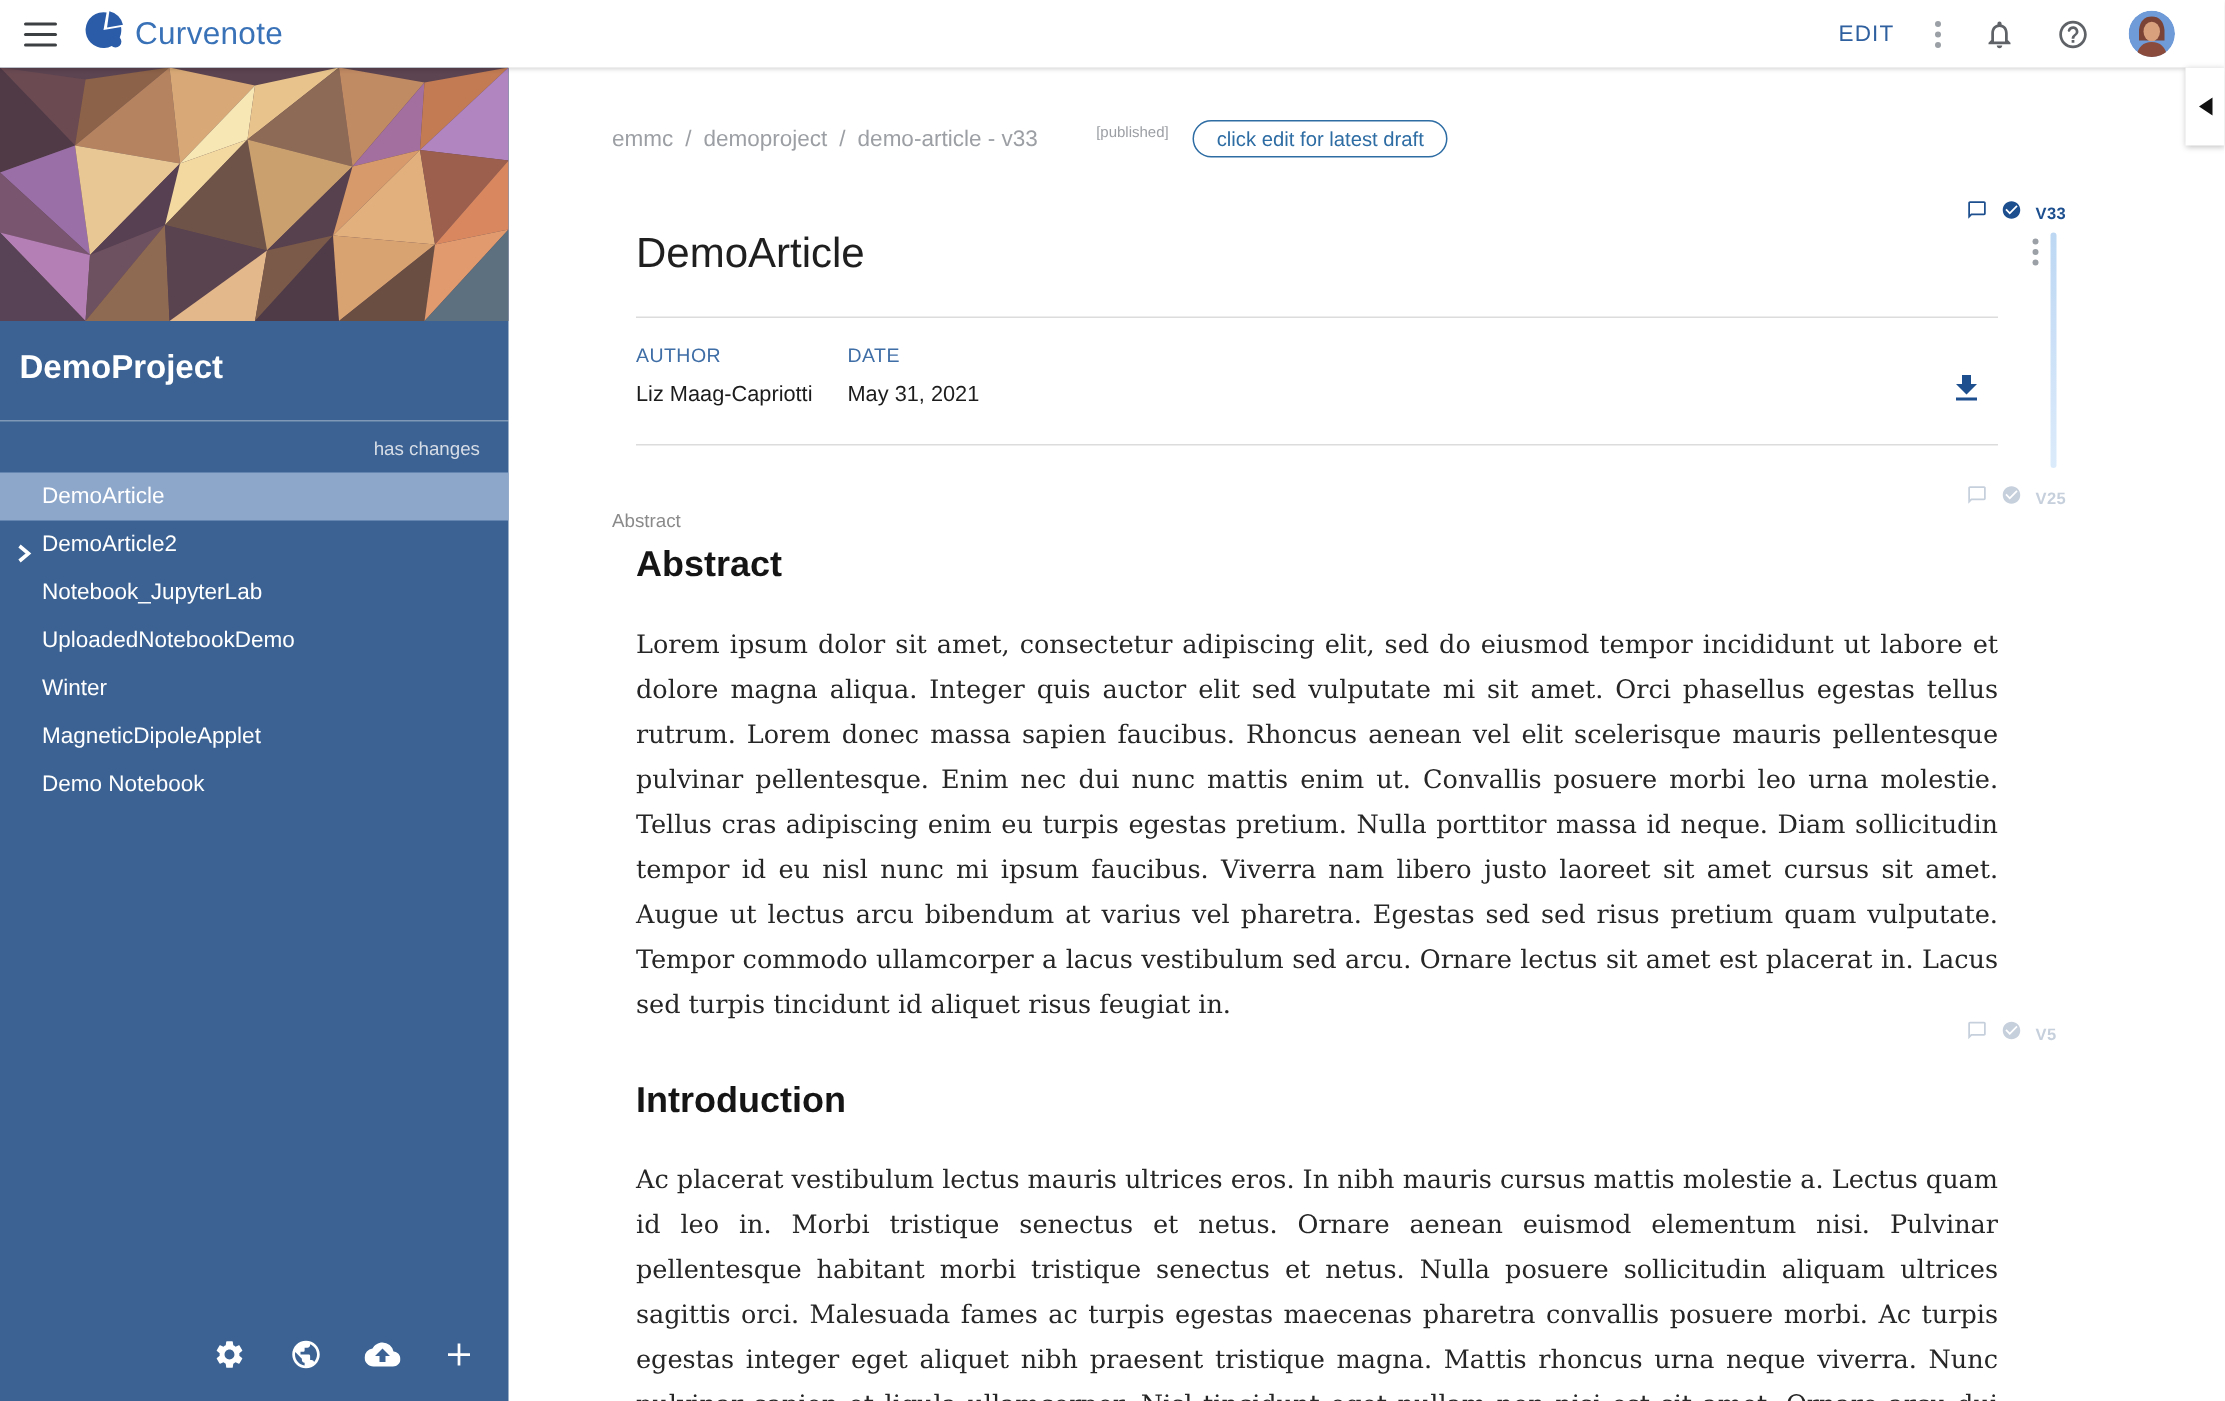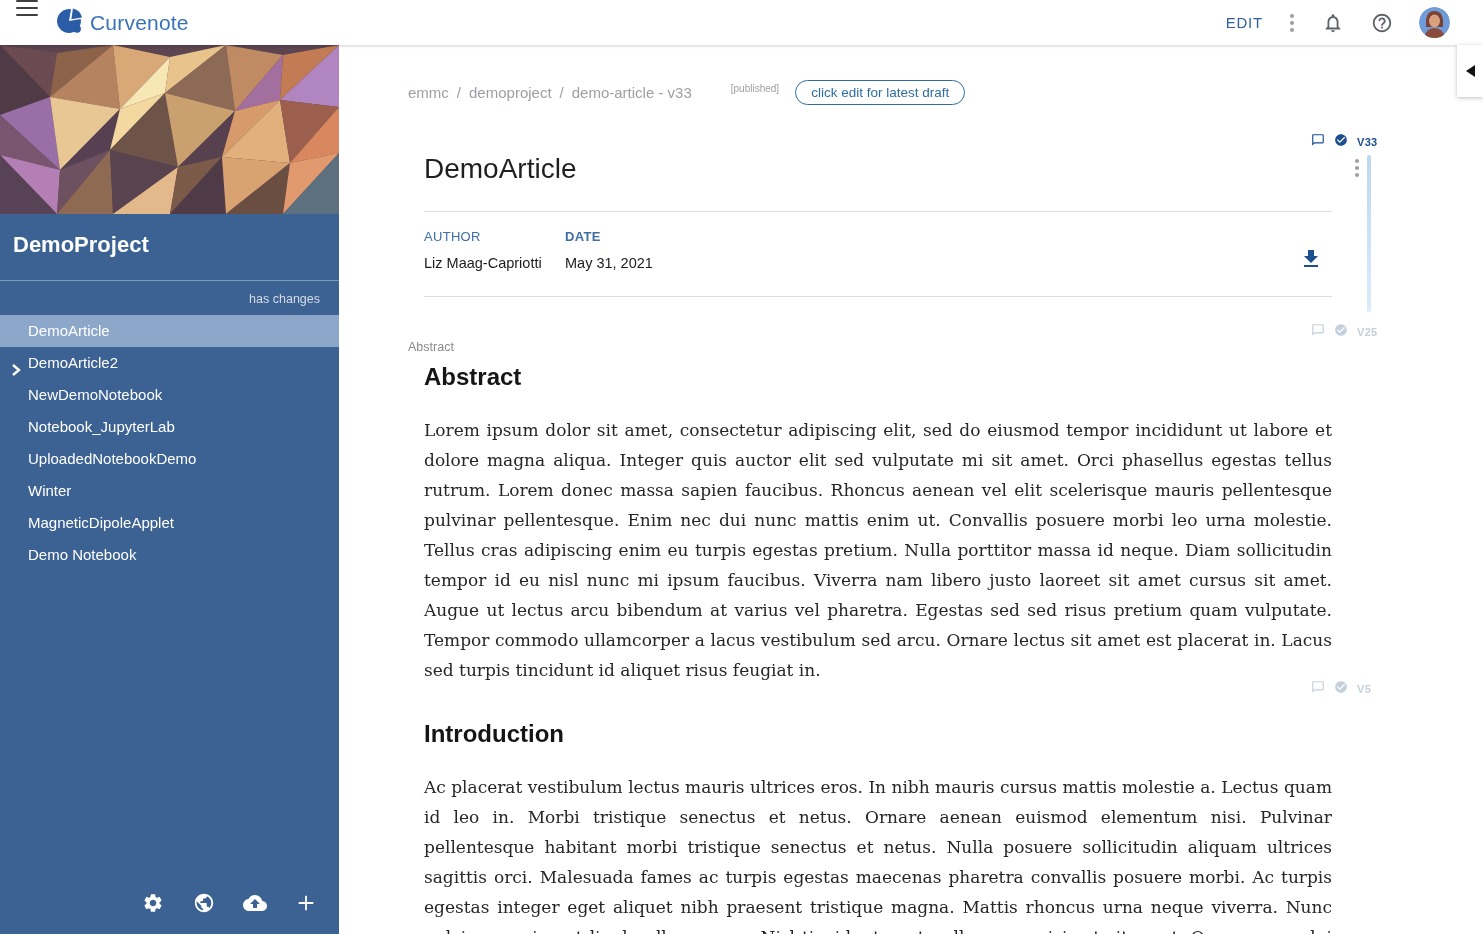--- a/index.html
+++ b/index.html
@@ -2,21 +2,21 @@
 <html><head>
 <meta charset="utf-8">
 <style>
   * { margin:0; padding:0; box-sizing:border-box; }
   html,body { width:1483px; height:934px; overflow:hidden; background:#fff;
               font-family:"Liberation Sans", sans-serif; }
   .page { position:relative; width:1483px; height:934px; }
 
   
   .topbar { position:absolute; top:0; left:0; width:100%; height:45px; background:#fff;
-            box-shadow:0 1px 3px rgba(0,0,0,.18); display:flex; z-index:30; }
+            box-shadow:0 1px 3px rgba(0,0,0,.18); display:flex; align-items:center; z-index:30; }
   .hamburger { width:22px; height:16px; margin-left:16px; display:flex; flex-direction:column;
                justify-content:space-between; cursor:pointer; }
   .hamburger span { display:block; height:2px; background:#3c4043; border-radius:1px; }
   .logo-wrap { display:flex; align-items:center; margin-left:18px; cursor:pointer; }
   .logo-text { font-size:21px; color:#3a72b8; font-weight:500; margin-left:8px; letter-spacing:.2px; }
   .topbar-right { margin-left:auto; display:flex; align-items:center; gap:25px; padding-right:33px; }
   .edit-btn { color:#2e5f9e; font-size:15px; font-weight:400; letter-spacing:.8px; cursor:pointer; }
   .dots-v { display:flex; flex-direction:column; gap:3px; cursor:pointer; padding:2px; }
   .dots-v i { width:4px; height:4px; border-radius:50%; background:#9aa0a6; }
   .icon-btn { width:24px; height:24px; cursor:pointer; display:flex; align-items:center; justify-content:center; }
@@ -175,23 +175,20 @@
       </div>
       <div class="nav-item">
         <span class="nav-chevron">
           <svg width="12" height="14" viewBox="0 0 12 14">
               <polyline points="3,2 9,7 3,12" fill="none" stroke="#fff" stroke-width="2.4"></polyline>
             </svg>
         </span>
         <span>DemoArticle2</span>
       </div>
       <div class="nav-item">
-        <span>NewDemoNotebook</span>
-      </div>
-      <div class="nav-item">
         <span>Notebook_JupyterLab</span>
       </div>
       <div class="nav-item">
         <span>UploadedNotebookDemo</span>
       </div>
       <div class="nav-item">
         <span>Winter</span>
       </div>
       <div class="nav-item">
         <span>MagneticDipoleApplet</span>
@@ -254,21 +251,21 @@
     <div class="doc-title">DemoArticle</div>
     <span class="dots-v block-dots">
         <i></i>
         <i></i>
         <i></i>
       </span>
     <div class="block-bar"></div>
 
     <div class="hr" style="top:166px;"></div>
     <div class="meta-label" style="left:85px; top:184px;">AUTHOR</div>
-    <div class="meta-label" style="left:226px; top:184px;font-weight:bold;">DATE</div>
+    <div class="meta-label" style="left:226px; top:184px;">DATE</div>
     <div class="meta-value" style="left:85px; top:210px;">Liz Maag-Capriotti</div>
     <div class="meta-value" style="left:226px; top:210px;">May 31, 2021</div>
     <span class="download-btn">
       <svg width="24" height="24" viewBox="0 0 24 24" fill="#1d4f8f">
           <path d="M19 9h-4V3H9v6H5l7 7 7-7zM5 18v2h14v-2H5z"></path>
         </svg>
     </span>
     <div class="hr" style="top:251px;"></div>
 
     <div class="ver-cluster" style="left:972px; top:278px;">

